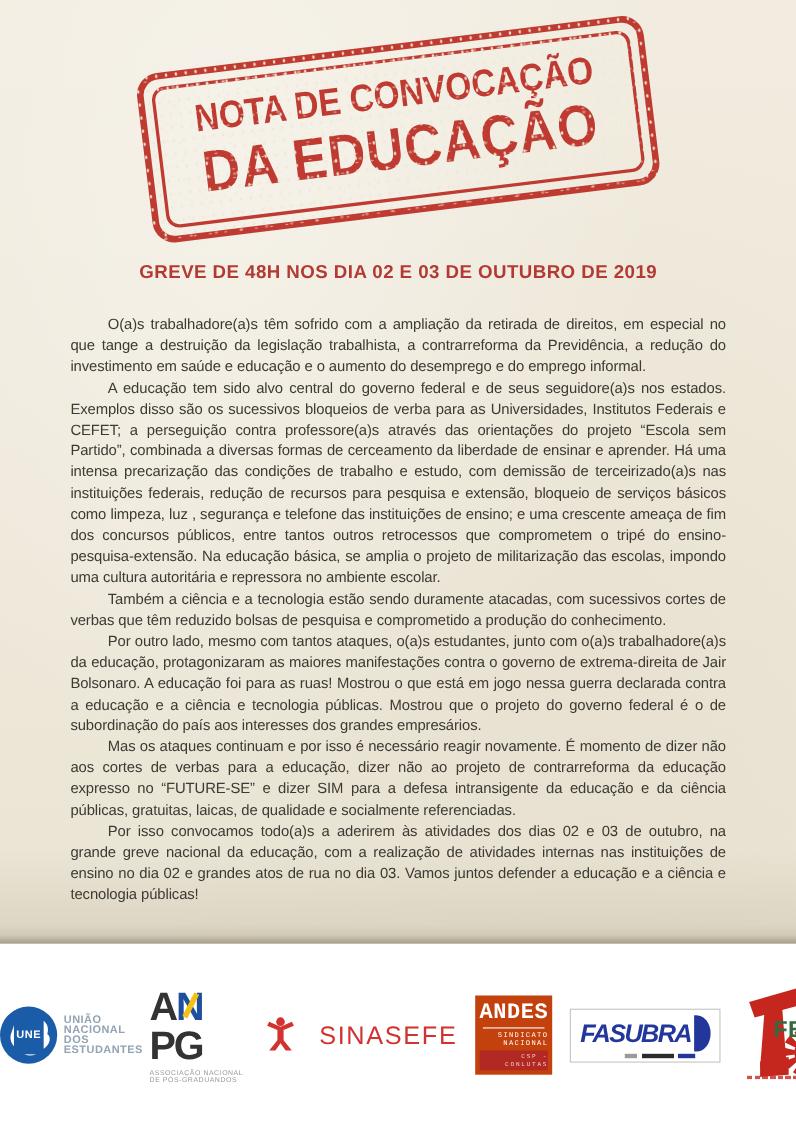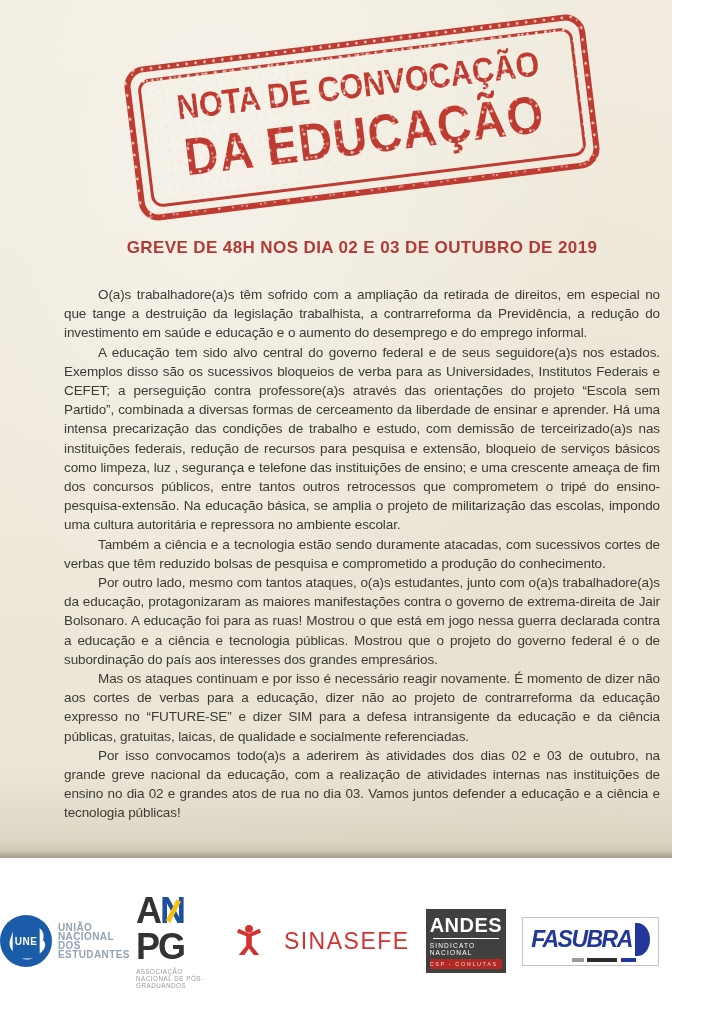--- a/index.html
+++ b/index.html
@@ -1,18 +1,18 @@
 <!DOCTYPE html>
 <html><head>
 <meta charset="utf-8">
 <style>
   html,body { margin:0; padding:0; }
   body { width:724px; height:1024px; font-family:"Liberation Sans", sans-serif; background:#ffffff; }
 
-  .page { position:relative; width:672px; height:1024px; overflow:hidden; background:#ffffff; }
+  .page { position:relative; width:724px; height:1024px; overflow:hidden; background:#ffffff; }
 
   
   .paper {
     position:absolute; left:0; top:0; width:724px; height:858px;
     background:
       radial-gradient(ellipse at 30% 18%, rgba(255,255,255,0.35), rgba(255,255,255,0) 55%),
       radial-gradient(ellipse at 75% 70%, rgba(210,200,175,0.18), rgba(210,200,175,0) 60%),
       linear-gradient(180deg, #f1ecdf 0%, #efe9db 55%, #ebe5d6 90%, #ddd6c4 98%, #c6bfab 100%);
     box-shadow: 0 4px 9px rgba(80,74,58,0.45);
   }
@@ -96,21 +96,21 @@
     position:absolute; left:46%; top:16%; width:5px; height:66%;
     background:#f2c114; transform:rotate(27deg);
   }
   .anpg-caption { margin-top:3px; color:#9a9a9a; font-size:6.3px; letter-spacing:0.5px; }
 
   
   .logo-sinasefe { gap:20px; }
   .sinasefe-word { color:#d23330; font-size:23px; letter-spacing:1.5px; }
 
   
-  .logo-andes { flex-direction:column; background:#404040; width:88px; padding:6px 4px 4px; text-align:left; }
+  .logo-andes { flex-direction:column; background:#c2410c; width:88px; padding:6px 4px 4px; text-align:right;font-family:Liberation Mono, monospace; }
   .andes-title { color:#ffffff; font-weight:bold; font-size:20px; letter-spacing:0.5px; line-height:20px; width:100%; }
   .andes-rule { height:1px; background:#ffffff; width:90%; margin:3px auto 3px; }
   .andes-sub { color:#ffffff; font-size:6.5px; letter-spacing:1.2px; width:100%; }
   .andes-sub2 { margin-top:3px; background:#b22823; color:#f3c9c7; font-size:5.5px; letter-spacing:1.6px; width:100%; padding:2px 0; }
 
   
   .fasubra-box {
     position:relative; border:1px solid #c4c4c4; background:#ffffff;
     padding:5px 8px 9px 8px; display:flex; align-items:center;
   }

